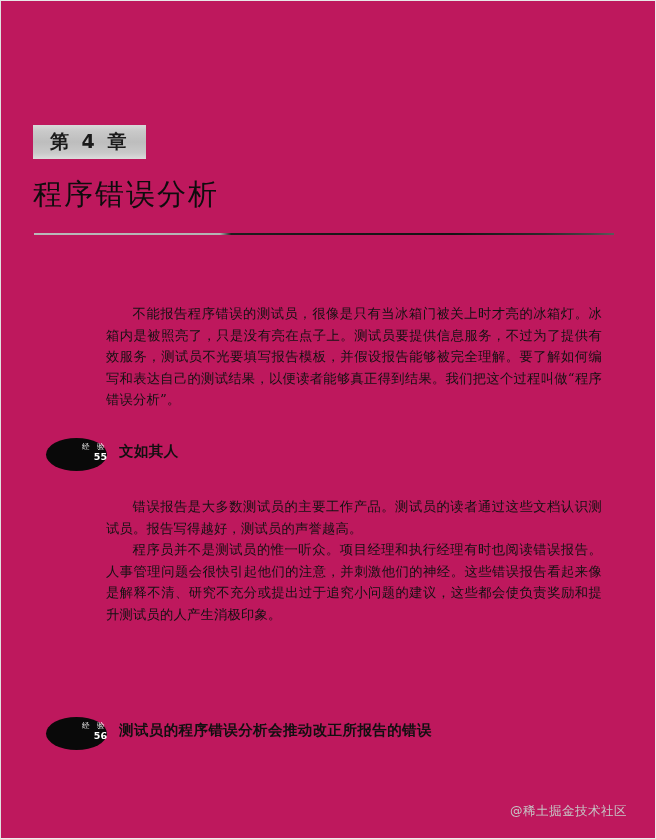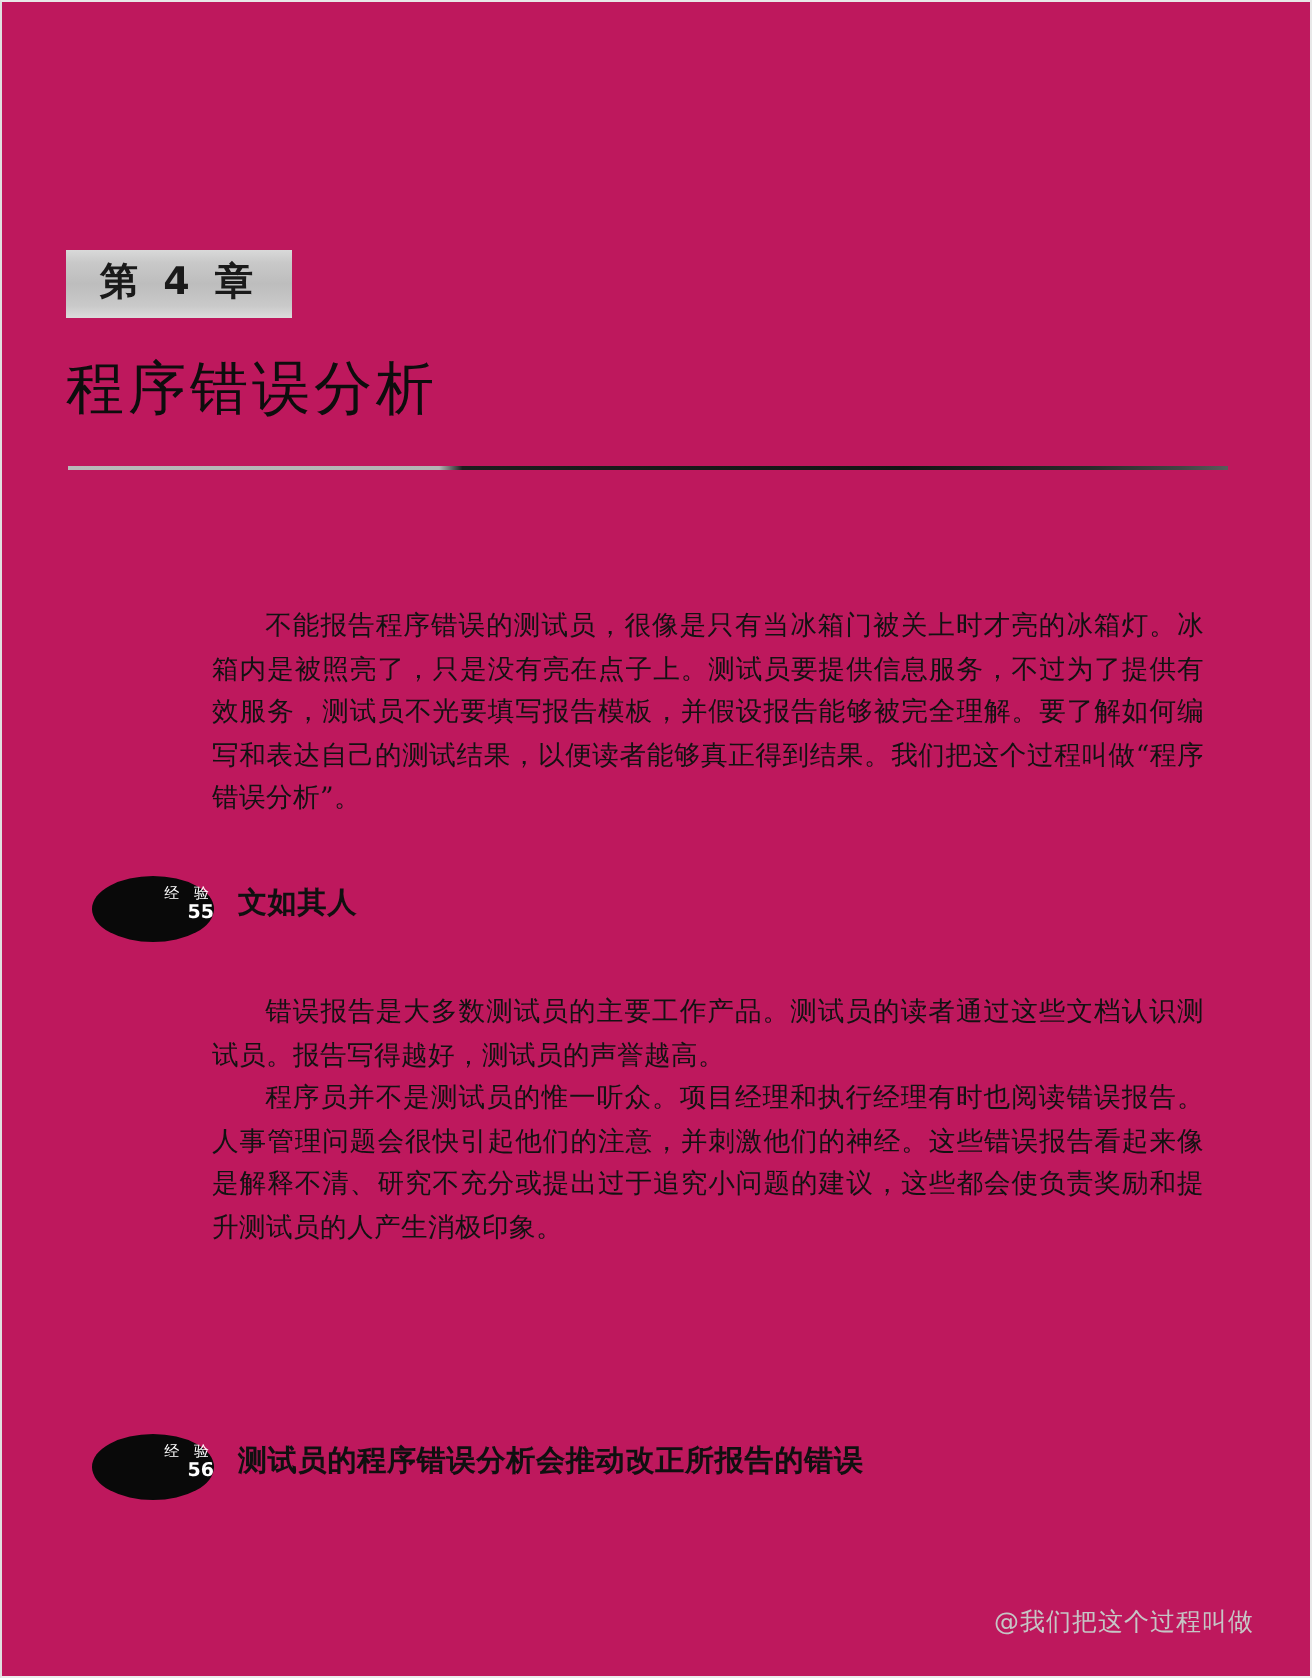--- a/index.html
+++ b/index.html
@@ -186,15 +186,15 @@
   <div class="exp-section" style="top:716px;">
     <div class="exp-head">
       <div class="exp-badge">
         <span class="exp-label">经 验</span>
         <span class="exp-num">56</span>
       </div>
       <div class="exp-title">测试员的程序错误分析会推动改正所报告的错误</div>
     </div>
   </div>
 
-  <div class="watermark">@我们把这个过程叫做</div>
+  <div class="watermark">@稀土掘金技术社区</div>
 
 </div>
 
 </body></html>

